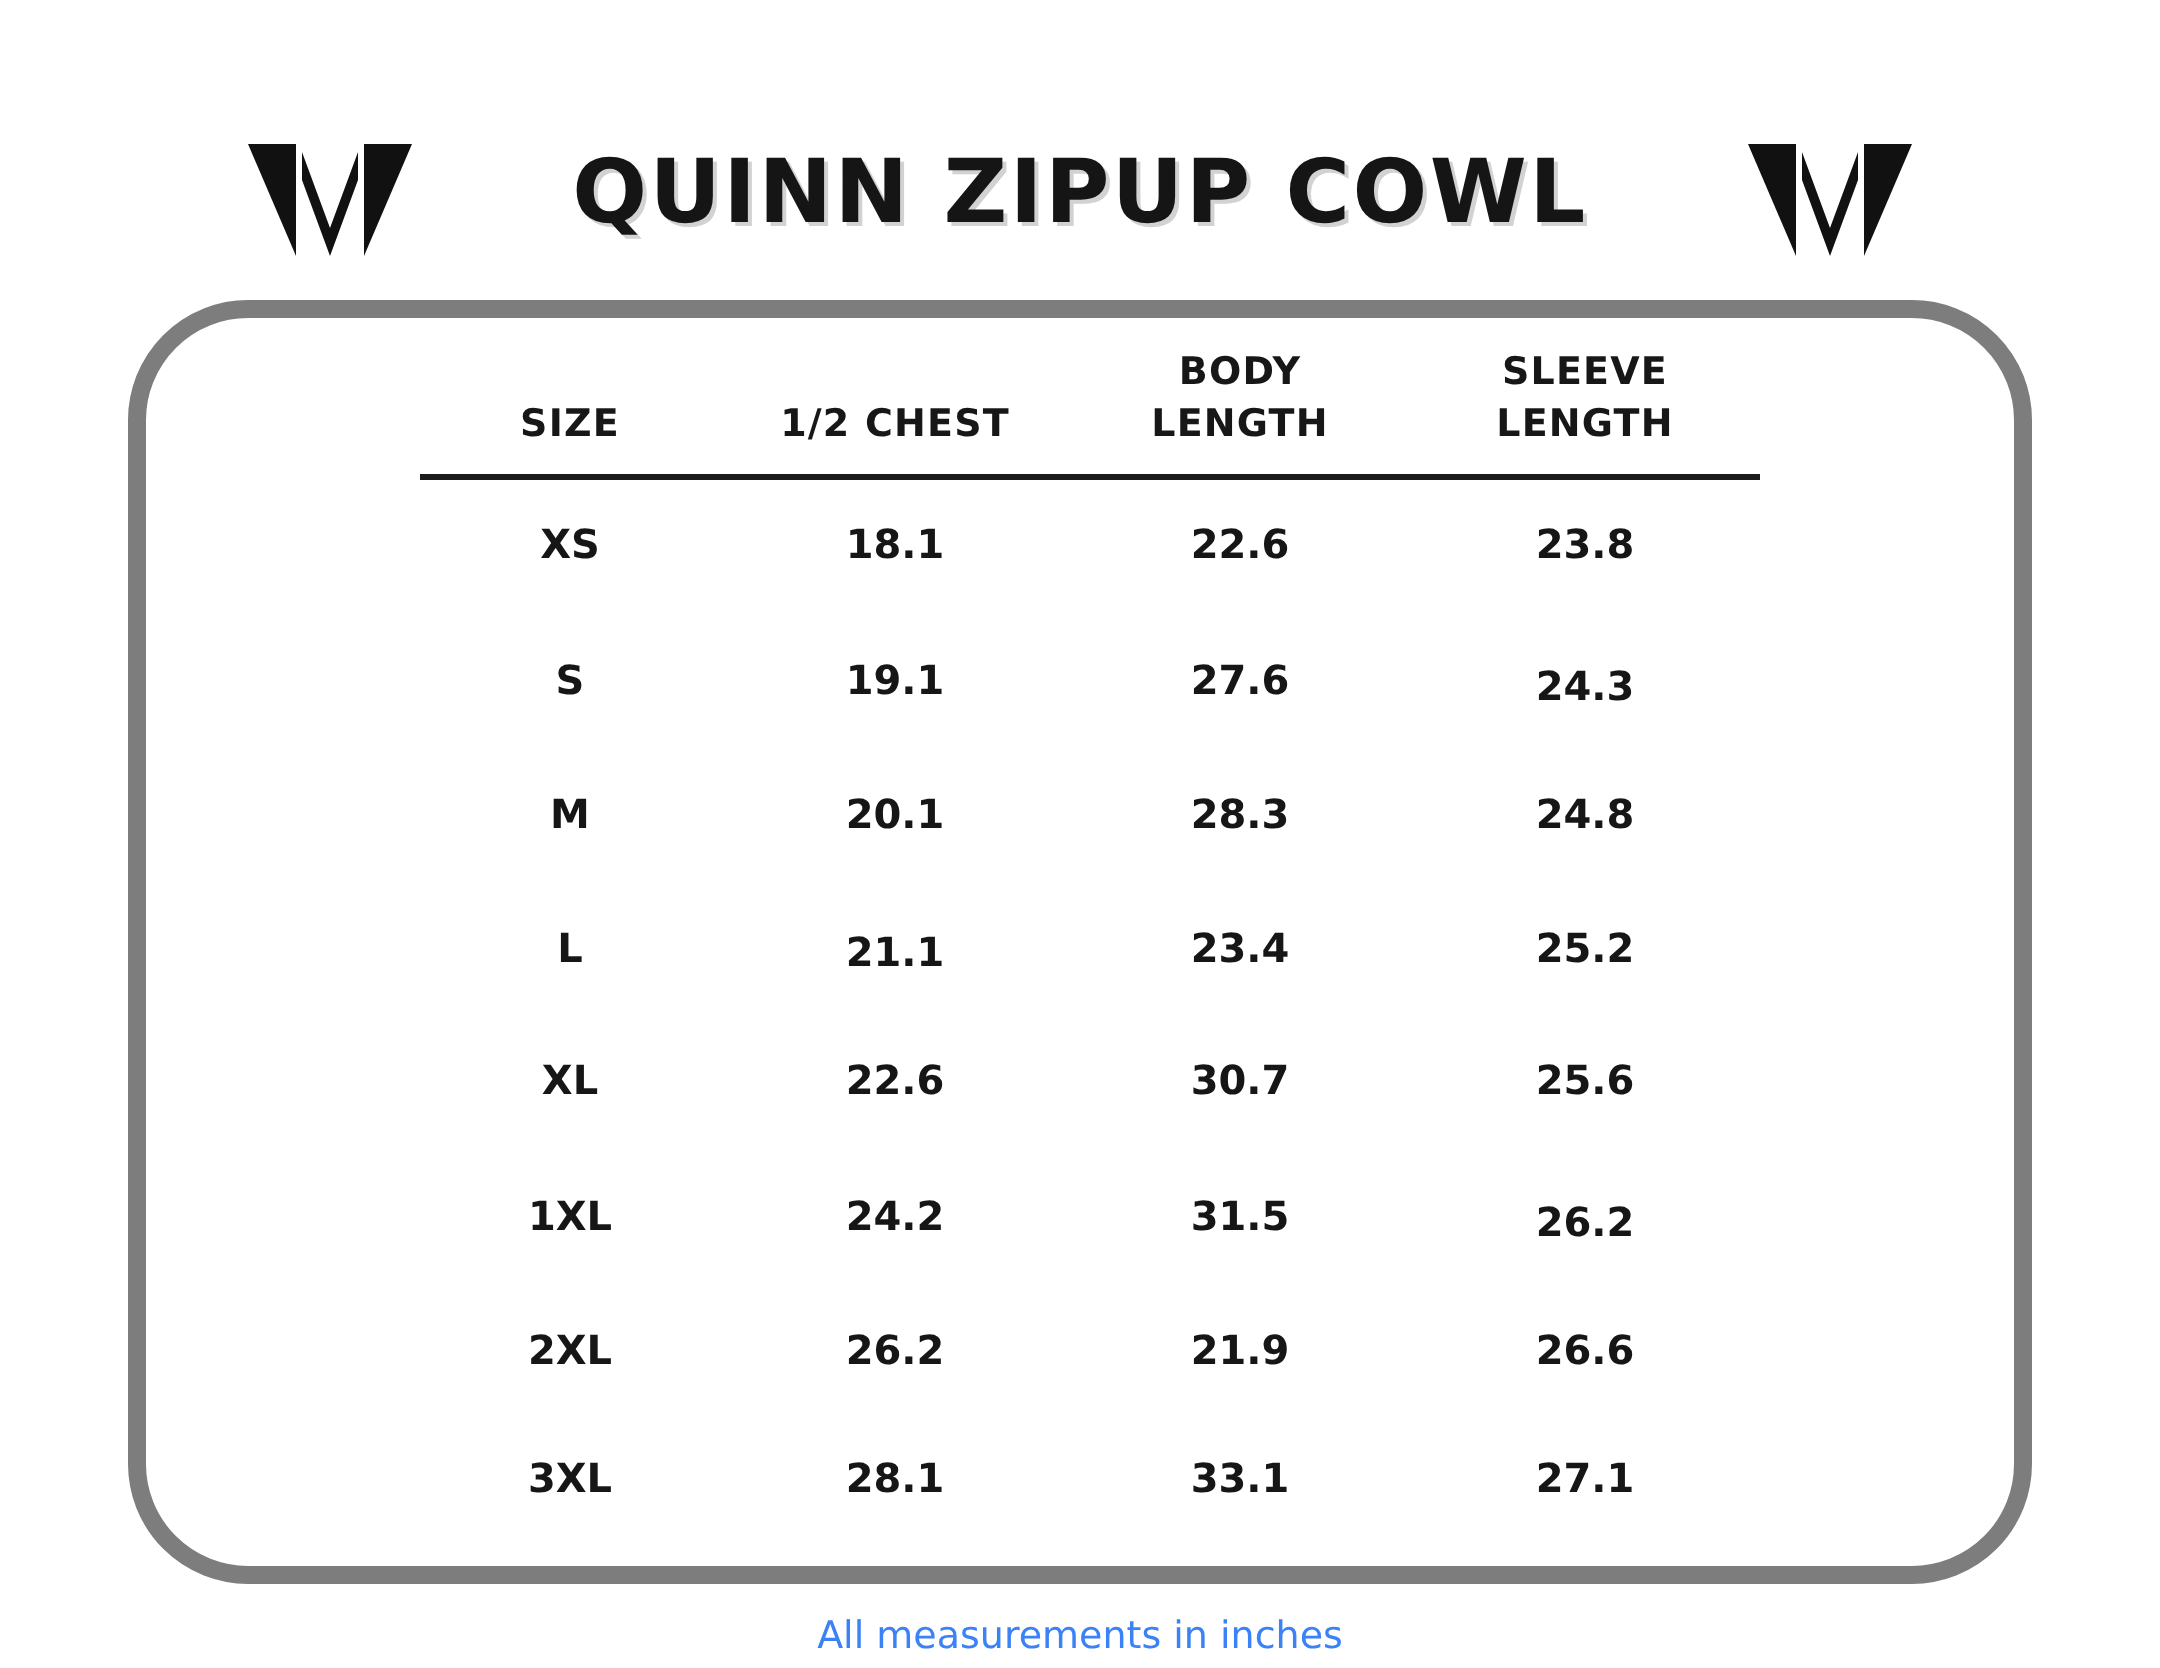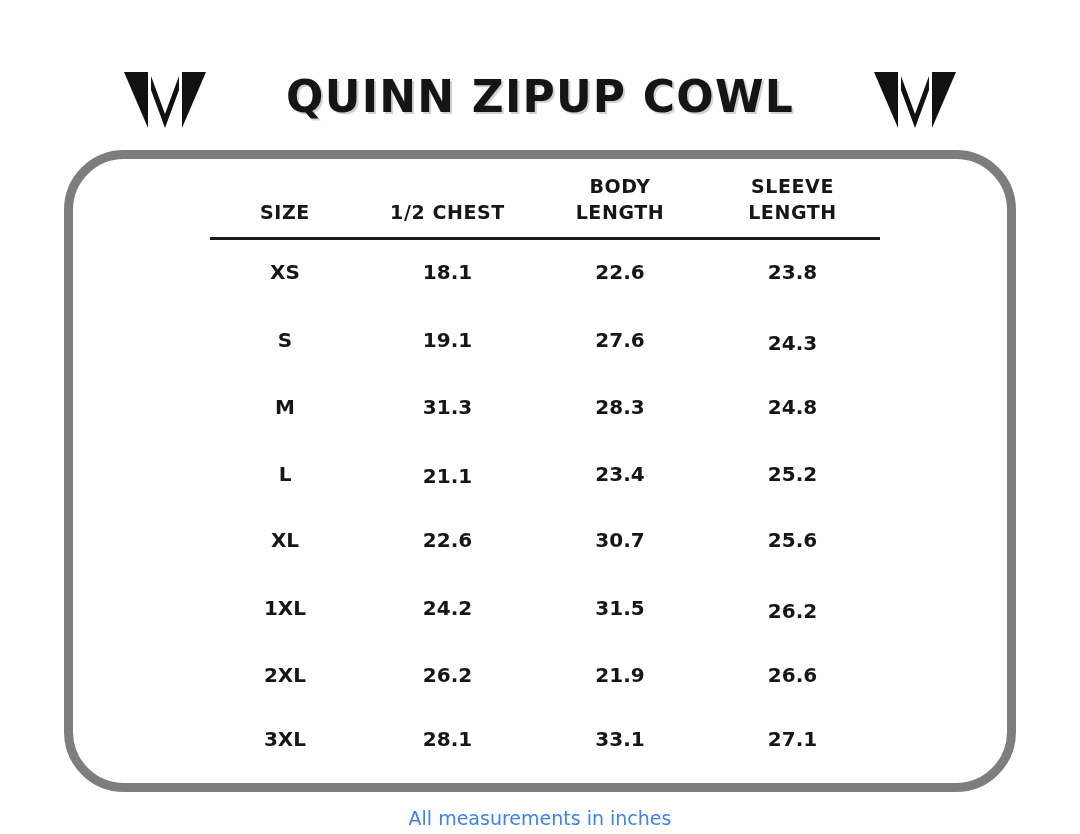--- a/index.html
+++ b/index.html
@@ -183,21 +183,21 @@
           <td>23.8</td>
         </tr>
         <tr>
           <td>S</td>
           <td>19.1</td>
           <td>27.6</td>
           <td>24.3</td>
         </tr>
         <tr>
           <td>M</td>
-          <td>31.3</td>
+          <td>20.1</td>
           <td>28.3</td>
           <td>24.8</td>
         </tr>
         <tr>
           <td>L</td>
           <td>21.1</td>
           <td>23.4</td>
           <td>25.2</td>
         </tr>
         <tr>

